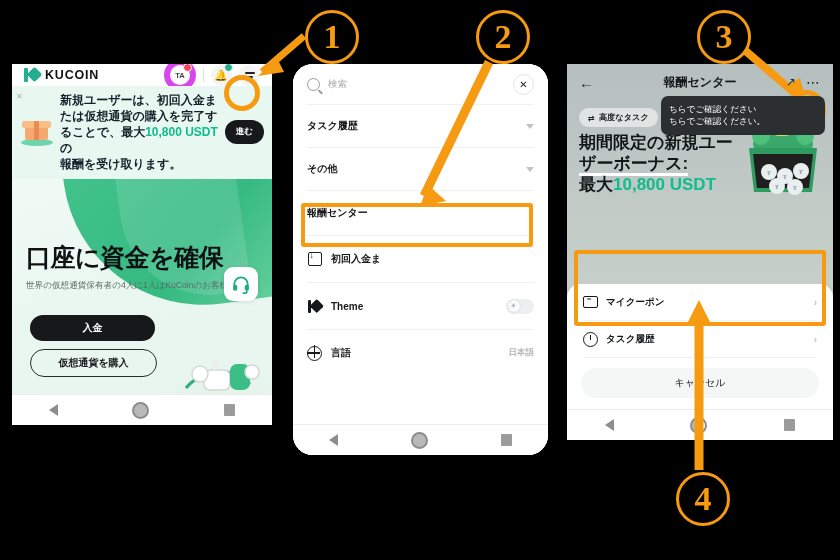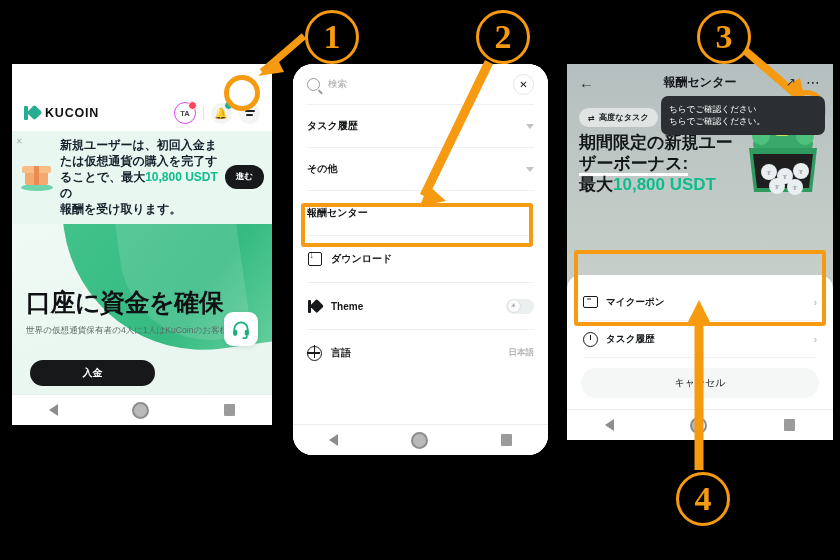--- a/index.html
+++ b/index.html
@@ -19,29 +19,29 @@
 
   
   .navbar{position:absolute;left:0;bottom:0;width:100%;height:30px;background:#ffffff;
     border-top:1px solid #ececec;display:flex;align-items:center;justify-content:space-around;}
   .nav-back{width:0;height:0;border-top:6px solid transparent;border-bottom:6px solid transparent;border-right:9px solid #8d8d8d;}
   .nav-home{width:13px;height:13px;border-radius:50%;border:2px solid #8d8d8d;background:#b9b9b9;}
   .nav-home.split{background:linear-gradient(90deg,#b9b9b9 50%,#fff 50%);}
   .nav-rec{width:11px;height:12px;background:#9b9b9b;border-radius:1px;}
 
   
-  .kc-header{height:36px;display:flex;align-items:center;padding:0 12px;background:#fff;box-sizing:border-box;margin-top:31px;}
+  .kc-header{height:22px;display:flex;align-items:center;padding:0 12px;background:#fff;box-sizing:border-box;}
   .kc-logo{display:flex;align-items:center;gap:5px;}
   .kc-mark{width:16px;height:16px;position:relative;}
   .kc-mark:before{content:"";position:absolute;left:0;top:1px;width:4px;height:14px;background:#24ae8f;border-radius:1px;}
   .kc-mark:after{content:"";position:absolute;left:5px;top:2px;width:11px;height:11px;background:#24ae8f;
     transform:rotate(45deg);border-radius:2px;}
   .kc-name{font-weight:bold;font-size:12.5px;letter-spacing:.8px;color:#111;}
   .kc-right{margin-left:auto;display:flex;align-items:center;gap:7px;}
-  .avatar{width:20px;height:20px;border-radius:50%;border:1px solid #d946ef;background:#fff;
+  .avatar{width:20px;height:20px;border-radius:50%;border:6px solid #d946ef;background:#fff;
     font-size:7.5px;color:#444;display:flex;align-items:center;justify-content:center;position:relative;font-weight:bold;}
   .dot-red{position:absolute;right:-2px;top:-2px;width:7px;height:7px;border-radius:50%;background:#f5465c;border:1.2px solid #fff;}
   .dot-green{position:absolute;right:-1px;top:-2px;width:7px;height:7px;border-radius:50%;background:#24ae8f;border:1.2px solid #fff;}
   .vdiv{width:1px;height:14px;background:#e2e2e2;}
   .icon-btn{width:21px;height:21px;border-radius:50%;background:#f4f4f4;display:flex;align-items:center;
     justify-content:center;position:relative;}
   .bell{font-size:11px;color:#333;line-height:1;}
   .hamb{display:flex;flex-direction:column;gap:2.5px;align-items:center;}
   .hamb i{display:block;width:10px;height:1.6px;background:#222;border-radius:1px;}
   .hamb i:nth-child(2){width:7px;}
@@ -111,21 +111,21 @@
   .p3-dots{font-size:14px;color:#14181a;letter-spacing:1px;line-height:8px;}
   .tooltip{position:absolute;right:8px;top:32px;width:148px;background:#2b2f31;color:#fff;border-radius:7px;
     padding:7px 8px;font-size:8.6px;line-height:1.45;z-index:3;}
   .chip{position:absolute;left:12px;top:44px;background:rgba(255,255,255,.55);border-radius:11px;
     padding:4px 9px;font-size:8.2px;font-weight:bold;color:#1d2224;display:flex;align-items:center;gap:4px;}
   .p3-h1{position:absolute;left:12px;top:68px;width:165px;font-size:17px;font-weight:900;color:#121618;line-height:1.24;}
   .p3-h1 .usd{color:#0ebd8d;}
   .p3-h1 u{text-decoration:none;border-bottom:3px solid #fff;}
   .frog{position:absolute;right:2px;top:60px;width:96px;height:86px;}
 
-  .sheet{position:absolute;left:0;right:0;bottom:30px;background:#fff;border-radius:14px 14px 0 0;padding-top:9px;}
+  .sheet{position:absolute;left:0;right:0;bottom:30px;background:#fff;border-radius:14px 14px 0 0;}
   .sheet-row{height:36px;display:flex;align-items:center;padding:0 16px;font-size:9.6px;font-weight:bold;color:#15181a;box-sizing:border-box;}
   .sheet-row .ic{width:15px;margin-right:8px;display:flex;align-items:center;justify-content:center;}
   .sheet-row .chev{margin-left:auto;color:#c4c4c4;font-size:10px;}
   .coupon-ic{width:14px;height:10px;border:1.3px solid #15181a;border-radius:2px;position:relative;}
   .coupon-ic:after{content:"≡";position:absolute;left:3px;top:-3px;font-size:8px;color:#15181a;}
   .clock-ic{width:13px;height:13px;border:1.3px solid #15181a;border-radius:50%;position:relative;}
   .clock-ic:after{content:"";position:absolute;left:5.5px;top:2.5px;width:1.2px;height:4.5px;background:#15181a;}
   .sheet-sep{height:1px;background:#f1f1f1;margin:0 16px;}
   .cancel{margin:10px 14px 12px 14px;height:30px;background:#f5f6f6;border-radius:16px;display:flex;
     align-items:center;justify-content:center;font-size:10px;color:#15181a;}
@@ -247,21 +247,21 @@
 
       <div class="m-row" style="height:44px;">
         <span>報酬センター</span>
       </div>
       <div class="m-sep"></div>
 
       <div class="m-row" style="height:46px;">
         <span class="lead">
             <span class="dl-ico"></span>
           </span>
-        <span>ダウンロード</span>
+        <span>初回入金ま</span>
       </div>
       <div class="m-sep"></div>
 
       <div class="m-row" style="height:46px;">
         <span class="lead">
             <span class="kcmini"></span>
           </span>
         <span>Theme</span>
         <span class="toggle">
           <span class="knob">☀</span>

